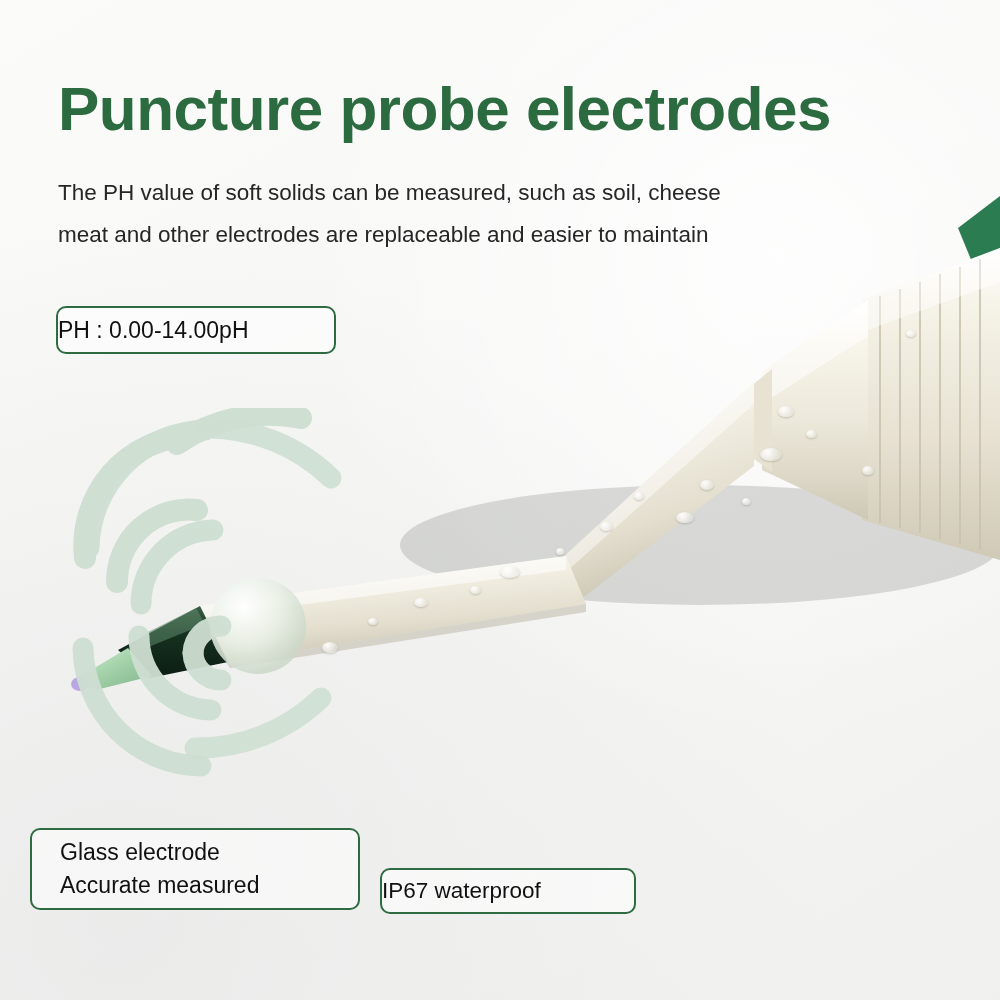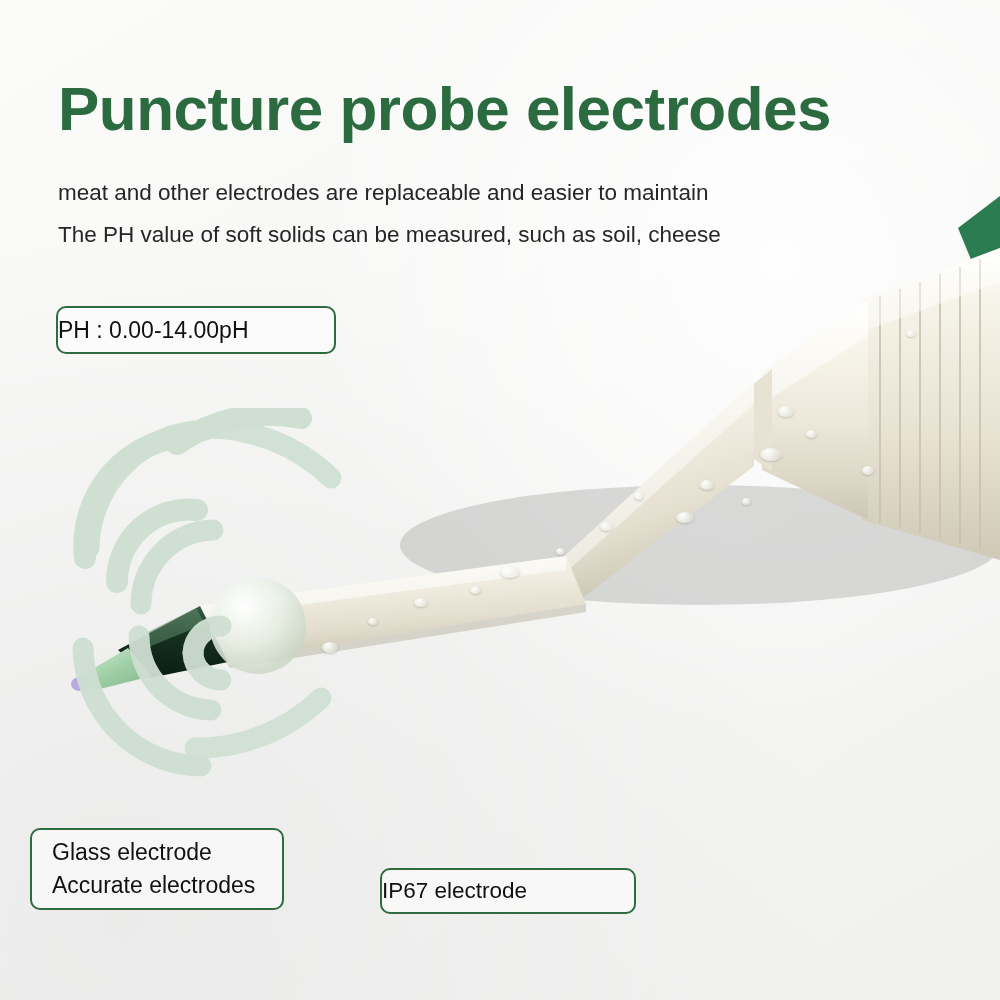--- a/index.html
+++ b/index.html
@@ -66,25 +66,25 @@
   .pill-ph {
     left: 56px;
     top: 306px;
     width: 280px;
     height: 48px;
     font-size: 23px;
   }
   .pill-glass {
     left: 30px;
     top: 828px;
-    width: 254px;
+    width: 330px;
     height: 82px;
     flex-direction: column;
     align-items: flex-start;
-    padding-left: 20px;
+    padding-left: 28px;
     justify-content: center;
     font-size: 23px;
     line-height: 1.42;
   }
   .pill-ip {
     left: 380px;
     top: 868px;
     width: 256px;
     height: 46px;
     font-size: 22.5px;
@@ -251,30 +251,30 @@
     </g>
     <g fill="none" stroke="#cfdfd2" stroke-width="21" stroke-linecap="round" opacity="0.9">
       <path d="M 170 10 A 178 178 0 0 1 296 60" transform="translate(-20,10)"></path>
       <path d="M 160 350 A 178 178 0 0 0 286 300" transform="translate(-20,-10)"></path>
     </g>
   </svg>
 
   <div class="headline">Puncture probe electrodes</div>
 
   <div class="sub">
+    <div>The PH value of soft solids can be measured, such as soil, cheese</div>
     <div>meat and other electrodes are replaceable and easier to maintain</div>
-    <div>The PH value of soft solids can be measured, such as soil, cheese</div>
   </div>
 
   <div class="pill pill-ph">
     <span>PH : 0.00-14.00pH</span>
   </div>
 
   <div class="pill pill-glass">
     <span>Glass electrode</span>
-    <span>Accurate electrodes</span>
+    <span>Accurate measured</span>
   </div>
 
   <div class="pill pill-ip">
-    <span>IP67 electrode</span>
+    <span>IP67 waterproof</span>
   </div>
 
 </div>
 
 </body></html>

